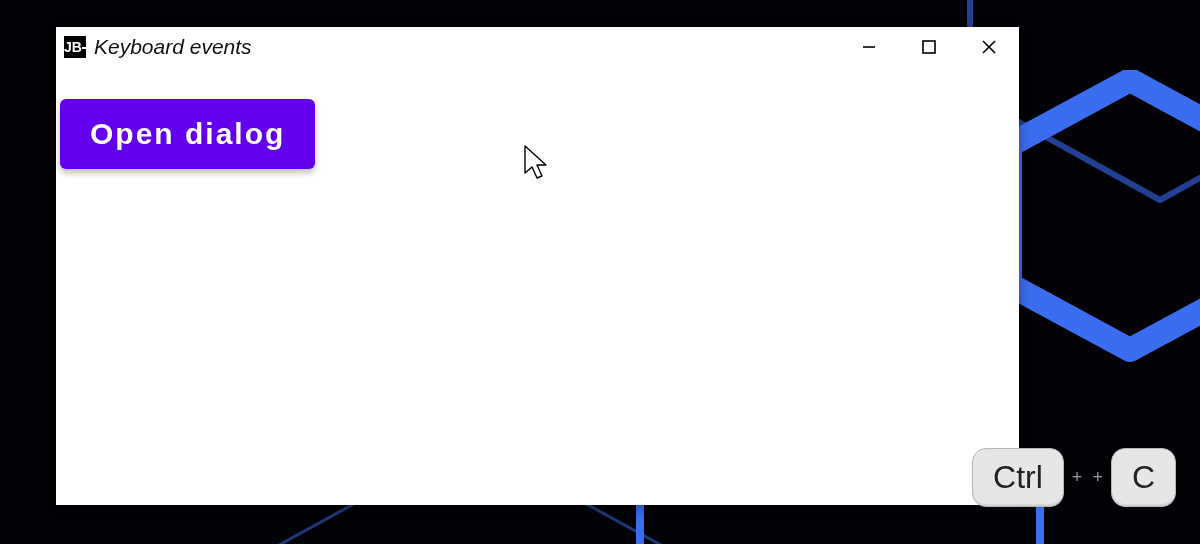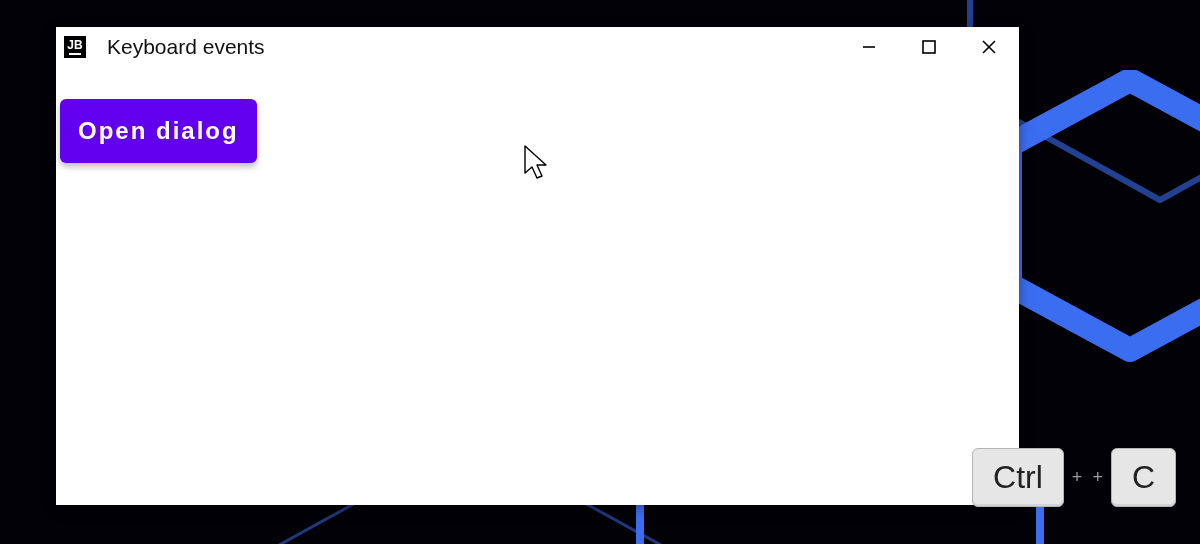--- a/index.html
+++ b/index.html
@@ -36,39 +36,40 @@
     display: flex;
     align-items: center;
     padding-left: 8px;
   }
 
   .titlebar .app-icon {
     width: 22px;
     height: 22px;
     background: #000;
     color: #fff;
-    font-size: 12px;
+    font-size: 14px;
     font-weight: 700;
     display: flex;
-    flex-direction: column;
+    flex-direction: row;
     align-items: center;
     justify-content: center;
     line-height: 1;
   }
   .titlebar .app-icon .bar {
     width: 12px;
     height: 2px;
     background: #fff;
     margin-top: 2px;
   }
 
   .titlebar .title {
-    margin-left: 21px;
+    margin-left: 8px;
     font-size: 21px;
     color: #111;
+    font-style: italic;
   }
 
   .titlebar .spacer { flex: 1; }
 
   .win-btn {
     width: 60px;
     height: 40px;
     display: flex;
     align-items: center;
     justify-content: center;
@@ -77,26 +78,26 @@
   .win-btn svg { stroke: #000; stroke-width: 1.6; fill: none; }
 
   .client {
     flex: 1;
     padding: 32px 0 0 4px;
   }
 
   .open-btn {
     background: #6200ee;
     color: #fff;
-    font-size: 24px;
+    font-size: 30px;
     font-weight: 600;
     letter-spacing: 2px;
     border: none;
     border-radius: 6px;
-    padding: 18px 18px;
+    padding: 18px 30px;
     box-shadow: 0 4px 6px rgba(0,0,0,0.25);
     cursor: pointer;
   }
 
   
   .cursor {
     position: absolute;
     left: 524px;
     top: 145px;
     pointer-events: none;
@@ -107,21 +108,21 @@
     position: absolute;
     right: 24px;
     bottom: 37px;
     display: flex;
     align-items: center;
     gap: 6px;
   }
   .key {
     background: #e6e6e6;
     border: 1px solid #b5b5b5;
-    border-radius: 6px;
+    border-radius: 14px;
     padding: 10px 20px;
     font-size: 32px;
     color: #222;
     font-family: Arial, sans-serif;
     box-shadow: inset 0 -2px 0 rgba(0,0,0,0.08);
   }
   .plus {
     color: #9a9a9a;
     font-size: 18px;
     padding: 0 2px;

